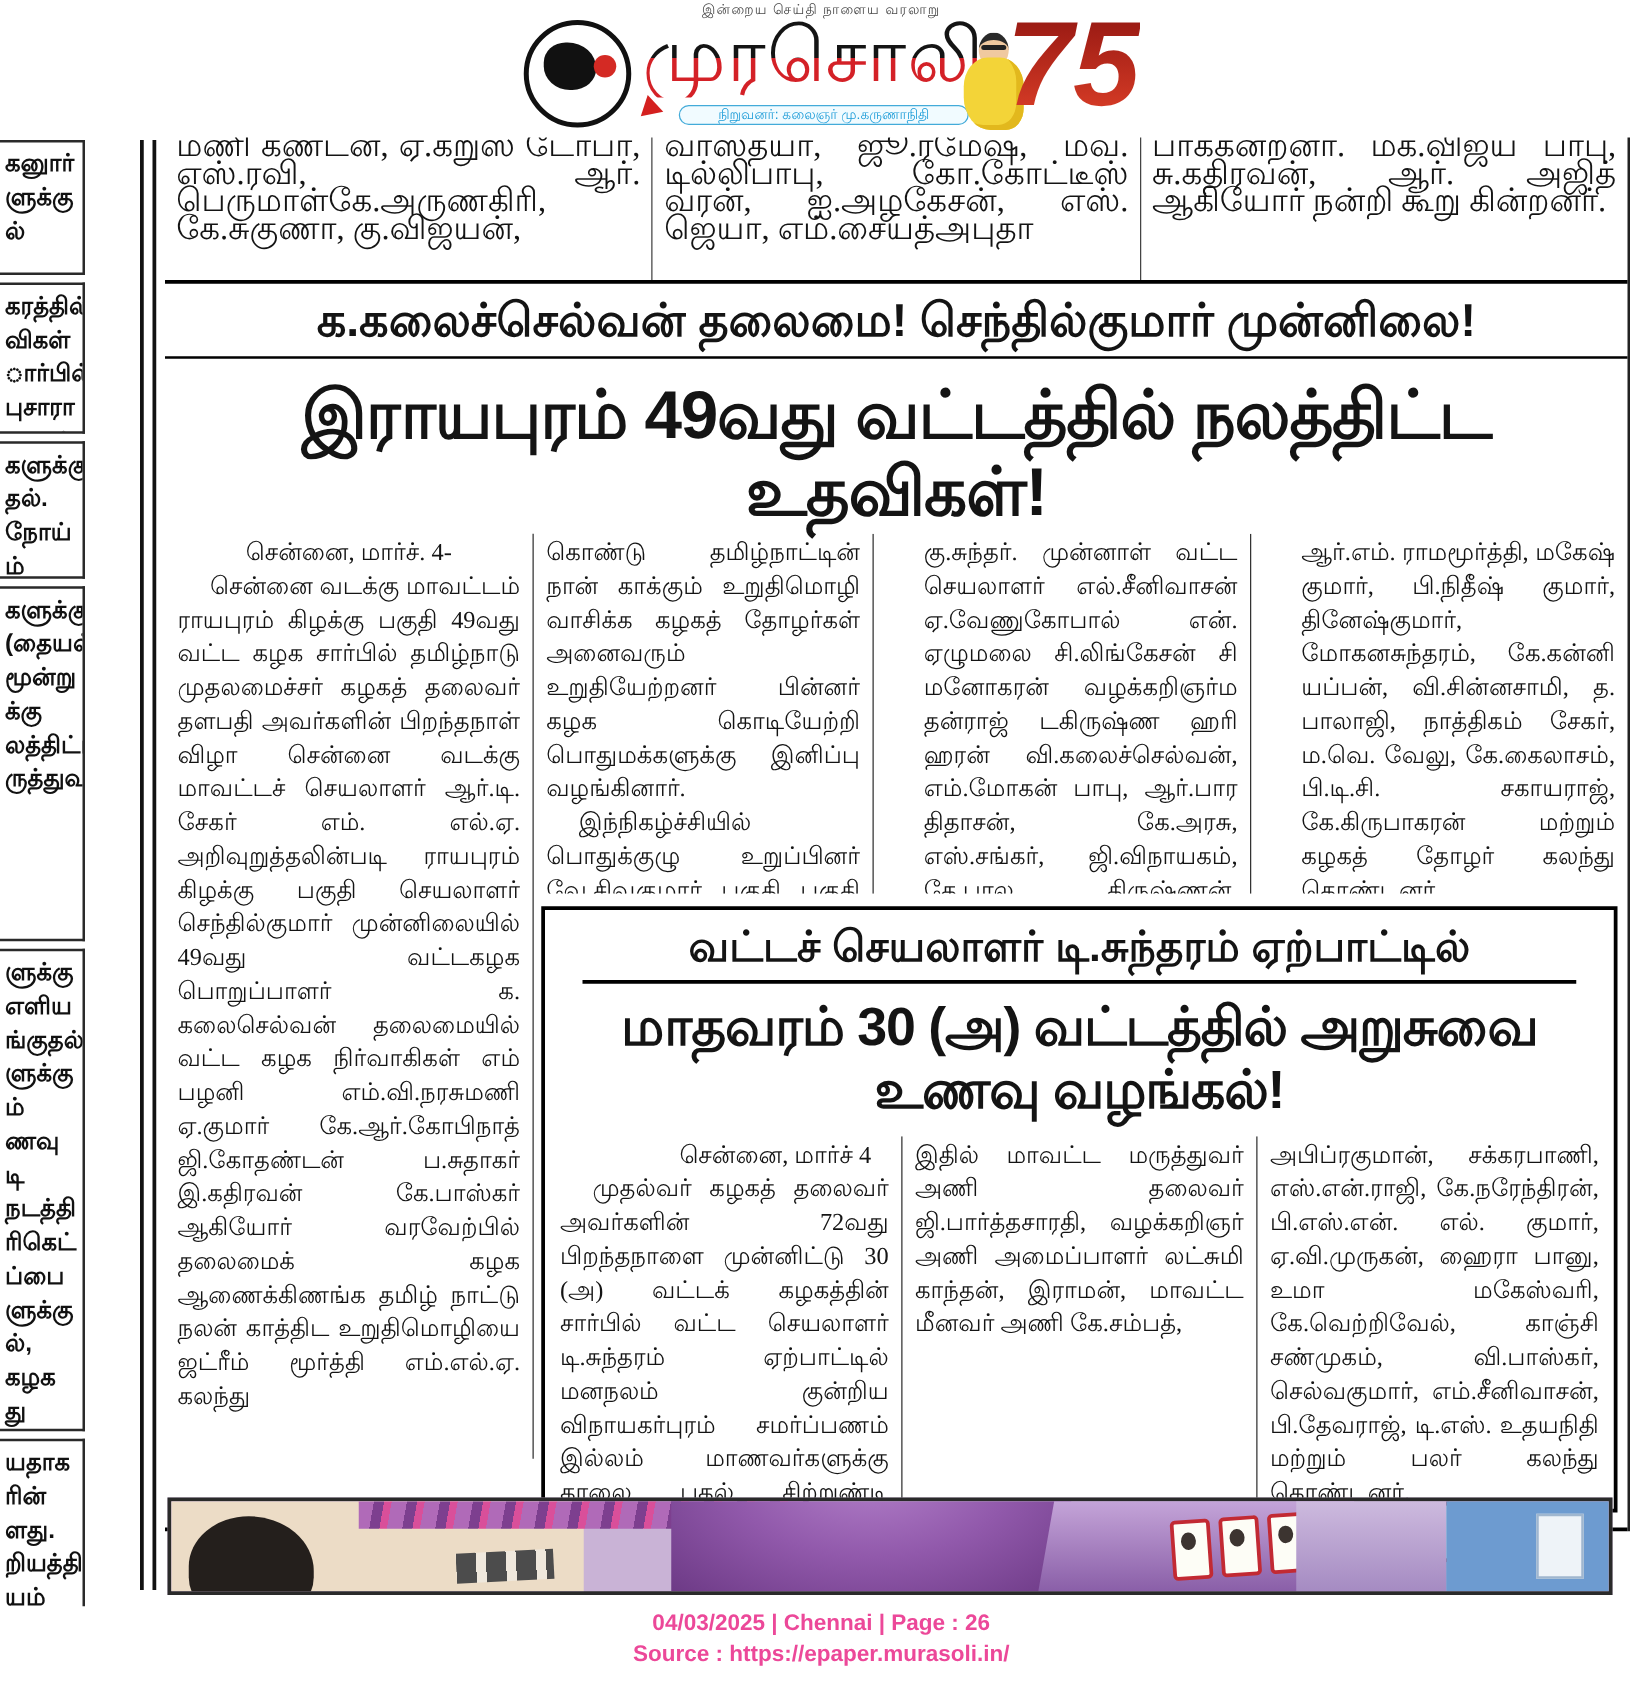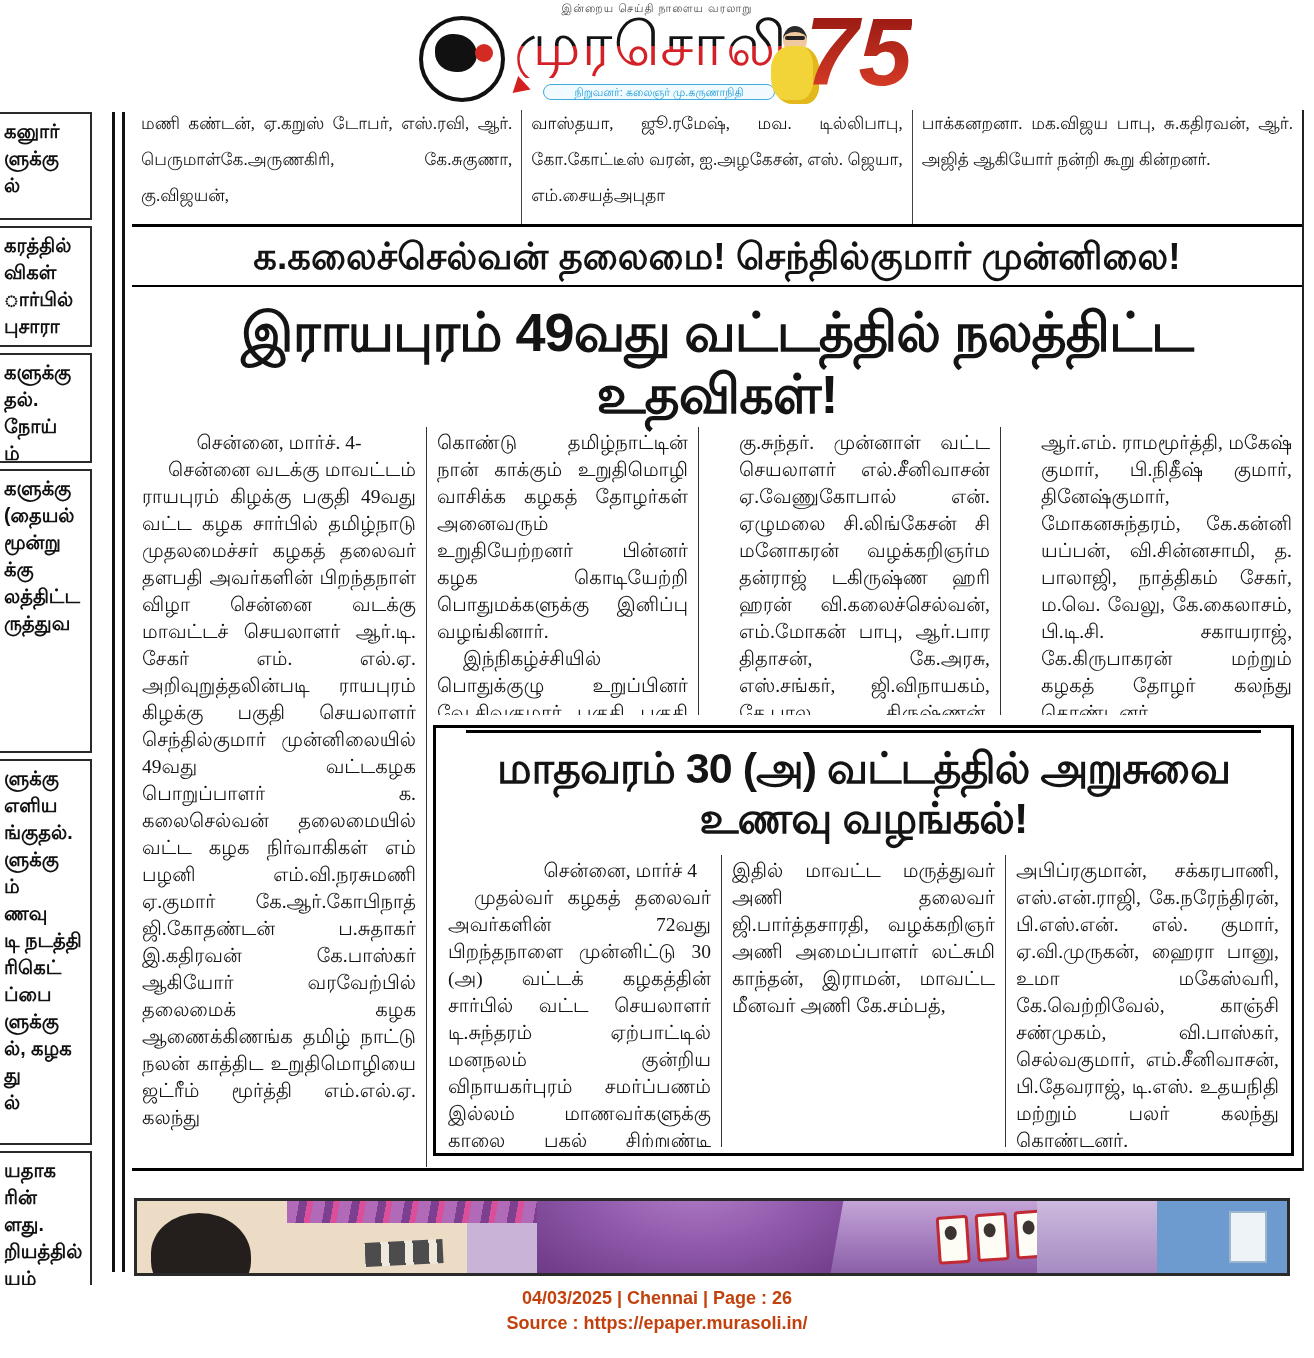--- a/index.html
+++ b/index.html
@@ -19,36 +19,36 @@
   .founder{position:absolute;left:146px;top:84px;width:230px;text-align:center;font-size:11px;line-height:14px;
     color:#1d9cd8;border:1.5px solid #43abd9;border-radius:9px;background:#f1fbff;font-family:"Liberation Sans",sans-serif;}
   .red-accent{position:absolute;left:118px;top:78px;width:0;height:0;border-left:16px solid #d4201f;border-top:9px solid transparent;border-bottom:9px solid transparent;transform:rotate(18deg);}
   .figure75{position:absolute;left:372px;top:26px;width:52px;height:80px;}
   .figure75 .head{position:absolute;left:14px;top:0;width:24px;height:22px;background:#f0c9a0;border-radius:50%;border-top:6px solid #2a2a2a;}
   .figure75 .glasses{position:absolute;left:16px;top:10px;width:20px;height:4px;background:#222;border-radius:2px;}
   .figure75 .shawl{position:absolute;left:2px;top:20px;width:48px;height:58px;background:#f3d438;border-radius:40% 40% 30% 45%;box-shadow:inset -6px -4px 0 #e2b81d;}
   .badge75{position:absolute;left:408px;top:2px;font-family:"Liberation Sans",sans-serif;font-weight:800;font-style:italic;font-size:96px;line-height:100px;
     background:linear-gradient(#8f1410,#e04129);-webkit-background-clip:text;background-clip:text;color:transparent;}
   
-  .sidebar{position:absolute;left:0;top:112px;width:92px;}
+  .sidebar{position:absolute;left:0;top:112px;width:68px;}
   .sbox{border:2px solid #2a2a2a;border-left:none;margin-bottom:6px;overflow:hidden;padding:4px 2px 0 4px;
     font-family:"Liberation Sans",sans-serif;font-weight:700;font-size:20px;color:#111;}
   .sbox p{margin:0;}
   .sbox:nth-child(1){height:100px;line-height:30px;}
   .sbox:nth-child(2){height:113px;line-height:23px;}
   .sbox:nth-child(3){height:102px;line-height:26px;}
   .sbox:nth-child(4){height:276px;line-height:44px;}
   .sbox:nth-child(5){height:378px;line-height:26.5px;}
   .sbox:nth-child(6){height:128px;line-height:22px;border-bottom:none;}
   
   .vrule{position:absolute;left:112px;top:112px;width:7px;height:1160px;border-left:3px solid #111;border-right:3px solid #111;}
   
   .main{position:absolute;left:132px;top:110px;width:1170px;border-right:2px solid #222;}
   .top-strip{display:flex;height:114px;border-bottom:3.5px solid #000;overflow:hidden;}
-  .top-strip .tcol{flex:1;padding:0 9px;font-size:17px;line-height:36px;text-align:justify;overflow:hidden;border-right:1px solid #444;margin-top:-4px;}
+  .top-strip .tcol{flex:1;padding:0 9px;font-size:26px;line-height:22px;text-align:justify;overflow:hidden;border-right:1px solid #444;margin-top:-4px;}
   .top-strip .tcol:last-child{border-right:none;}
   
   .article1{border-bottom:3.5px solid #000;}
   .kicker1{font-family:"Liberation Sans",sans-serif;font-weight:800;font-size:37px;line-height:44px;text-align:center;padding:8px 6px 6px;border-bottom:2.5px solid #000;}
   .headline1{font-family:"Liberation Sans",sans-serif;font-weight:800;font-size:54px;line-height:62px;text-align:center;padding:14px 4px 2px;letter-spacing:-1px;}
   .subheadline1{font-family:"Liberation Sans",sans-serif;font-weight:700;font-size:36px;line-height:42px;text-align:center;padding:8px 4px 12px;}
   .a1-body{display:flex;align-items:stretch;}
   .a1-col1{width:274px;min-width:274px;padding:2px 10px 0;border-right:1px solid #333;height:738px;overflow:hidden;}
   .a1-right{flex:1;min-width:0;}
   .a1-cols{display:flex;height:288px;overflow:hidden;gap:30px;}
@@ -75,21 +75,21 @@
   .ph-drape-top{position:absolute;left:150px;top:0;width:360px;height:22px;background:repeating-linear-gradient(100deg,#b06ab8 0 12px,#7d3f8f 12px 20px,#d94f9a 20px 26px);}
   .ph-drape{position:absolute;left:400px;top:0;width:320px;height:72px;background:radial-gradient(ellipse at 50% -30%,#b27fc9 0%,#9159ab 50%,#6d3a86 100%);}
   .ph-drape2{position:absolute;left:700px;top:0;width:240px;height:72px;background:linear-gradient(180deg,#c4a4d8,#8a5fa8);transform:skewX(-10deg);}
   .ph-flags{position:absolute;left:800px;top:8px;display:flex;gap:7px;transform:rotate(-4deg);}
   .ph-flag{width:26px;height:42px;background:#fdfdf6;border:3px solid #c22a33;border-radius:4px;position:relative;}
   .ph-flag::after{content:"";position:absolute;left:5px;top:7px;width:12px;height:14px;border-radius:50%;background:#3c3430;}
   .ph-drape3{position:absolute;right:130px;top:0;width:120px;height:72px;background:linear-gradient(180deg,#cdbade,#a58bc2);}
   .ph-blue{position:absolute;right:0;top:0;width:130px;height:72px;background:#6d9bd0;}
   .ph-window{position:absolute;right:20px;top:10px;width:34px;height:48px;background:#eef3f8;border:2px solid #9fb6cf;}
   
-  .footer{position:absolute;left:0;top:1286px;width:100%;text-align:center;font-family:"Liberation Sans",sans-serif;font-weight:700;color:#c2410c;}
+  .footer{position:absolute;left:0;top:1286px;width:100%;text-align:center;font-family:"Liberation Sans",sans-serif;font-weight:700;color:#ec4899;}
   .footer .f1{font-size:18px;line-height:24px;margin:0;}
   .footer .f2{font-size:18px;line-height:26px;margin:0;}
 </style>
 </head>
 <body>
 
 <div class="masthead">
   <div class="tagline">இன்றைய செய்தி நாளைய வரலாறு</div>
   <div class="logo">
     <div class="blob"></div>
@@ -187,20 +187,21 @@
             </div>
           <div class="col">
               <p class="para">கு.சுந்தர். முன்னாள் வட்ட செயலாளர் எல்.சீனிவாசன் ஏ.வேணுகோபால் என். ஏழுமலை சி.லிங்கேசன் சி மனோகரன் வழக்கறிஞர்ம தன்ராஜ் டகிருஷ்ண ஹரி ஹரன் வி.கலைச்செல்வன், எம்.மோகன் பாபு, ஆர்.பார திதாசன், கே.அரசு, எஸ்.சங்கர், ஜி.விநாயகம், கே.பால கிருஷ்ணன், எம்.தங்கராஜ்,</p>
             </div>
           <div class="col">
               <p class="para">ஆர்.எம். ராமமூர்த்தி, மகேஷ் குமார், பி.நிதீஷ் குமார், தினேஷ்குமார், மோகனசுந்தரம், கே.கன்னி யப்பன், வி.சின்னசாமி, த. பாலாஜி, நாத்திகம் சேகர், ம.வெ. வேலு, கே.கைலாசம், பி.டி.சி. சகாயராஜ், கே.கிருபாகரன் மற்றும் கழகத் தோழர் கலந்து கொண்டனர்.</p>
             </div>
         </div>
 
         <div class="article2">
+          <div class="kicker2">வட்டச் செயலாளர் டி.சுந்தரம் ஏற்பாட்டில்</div>
           <div class="k2-rule"></div>
           <div class="headline2">மாதவரம் 30 (அ) வட்டத்தில் அறுசுவை உணவு வழங்கல்!</div>
           <div class="a2-cols">
             <div class="col">
               <p class="dateline a2-dateline">சென்னை, மார்ச் 4</p>
               <div class="indent-first">
                   <p class="para">முதல்வர் கழகத் தலைவர் அவர்களின் 72வது பிறந்தநாளை முன்னிட்டு 30 (அ) வட்டக் கழகத்தின் சார்பில் வட்ட செயலாளர் டி.சுந்தரம் ஏற்பாட்டில் மனநலம் குன்றிய விநாயகர்புரம் சமர்ப்பணம் இல்லம் மாணவர்களுக்கு காலை பகல் சிற்றுண்டி வழங்கினார்.</p>
                 </div>
             </div>
             <div class="col indent-second">

